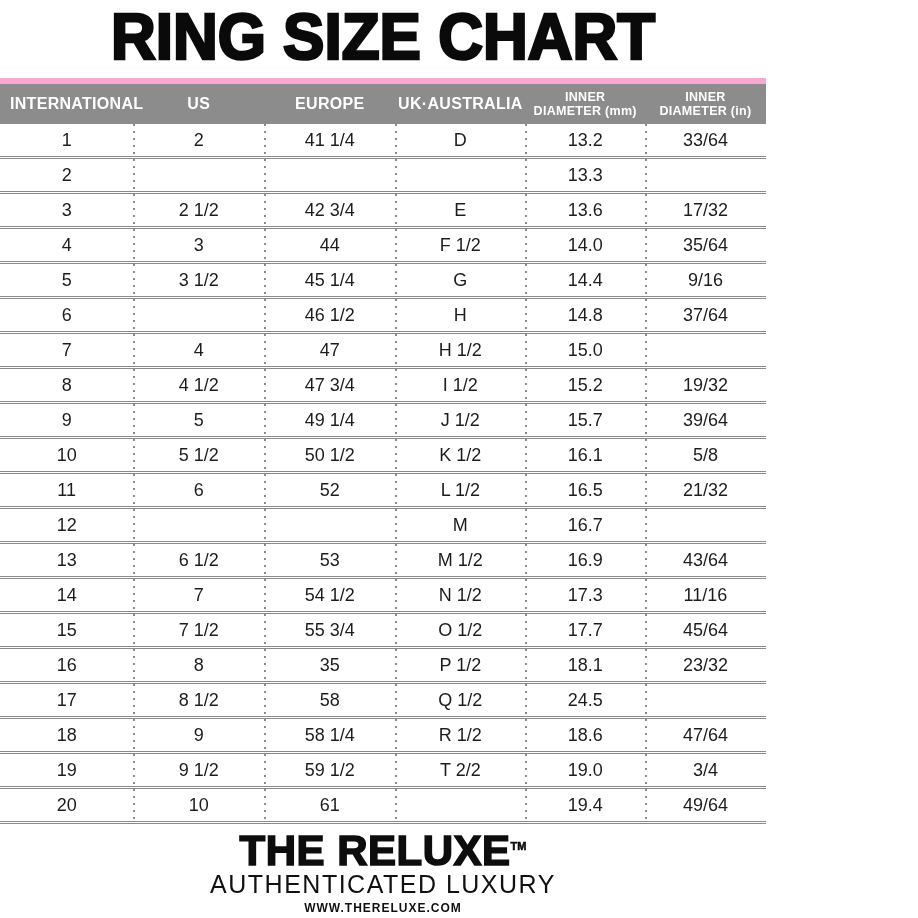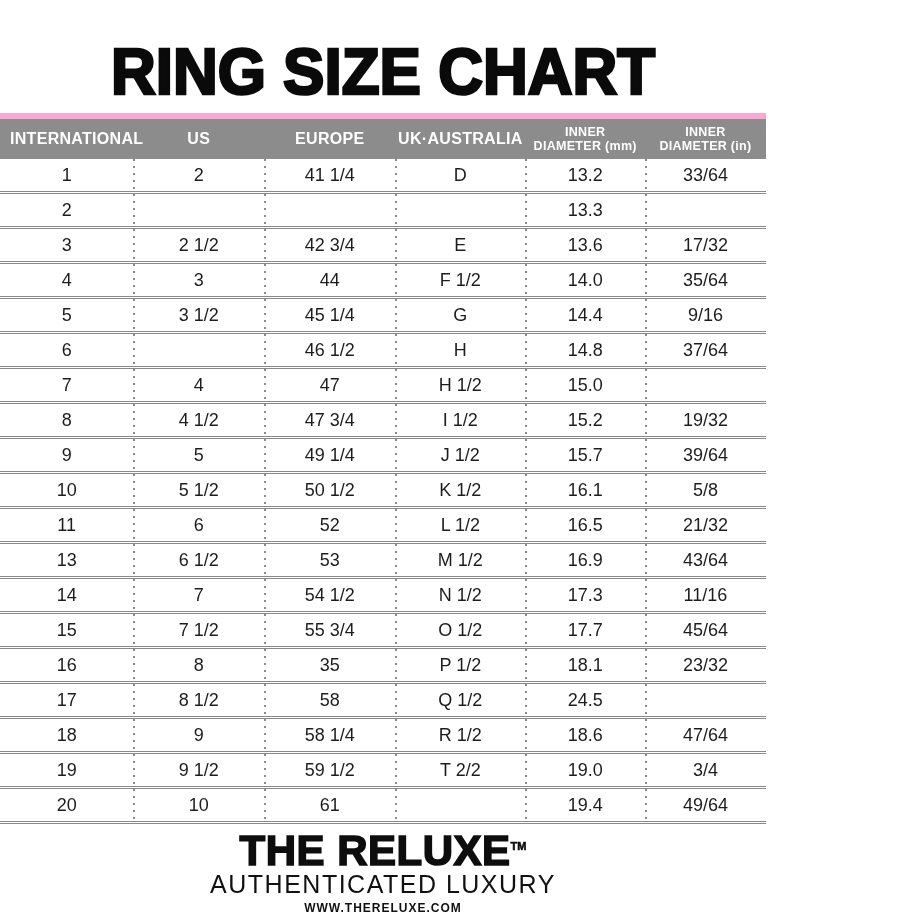--- a/index.html
+++ b/index.html
@@ -229,20 +229,28 @@
         </tr>
         <tr>
           <td>11</td>
           <td class="dotted">6</td>
           <td class="dotted">52</td>
           <td class="dotted">L 1/2</td>
           <td class="dotted">16.5</td>
           <td class="dotted">21/32</td>
         </tr>
         <tr>
+          <td>12</td>
+          <td class="dotted"></td>
+          <td class="dotted"></td>
+          <td class="dotted">M</td>
+          <td class="dotted">16.7</td>
+          <td class="dotted"></td>
+        </tr>
+        <tr>
           <td>13</td>
           <td class="dotted">6 1/2</td>
           <td class="dotted">53</td>
           <td class="dotted">M 1/2</td>
           <td class="dotted">16.9</td>
           <td class="dotted">43/64</td>
         </tr>
         <tr>
           <td>14</td>
           <td class="dotted">7</td>

